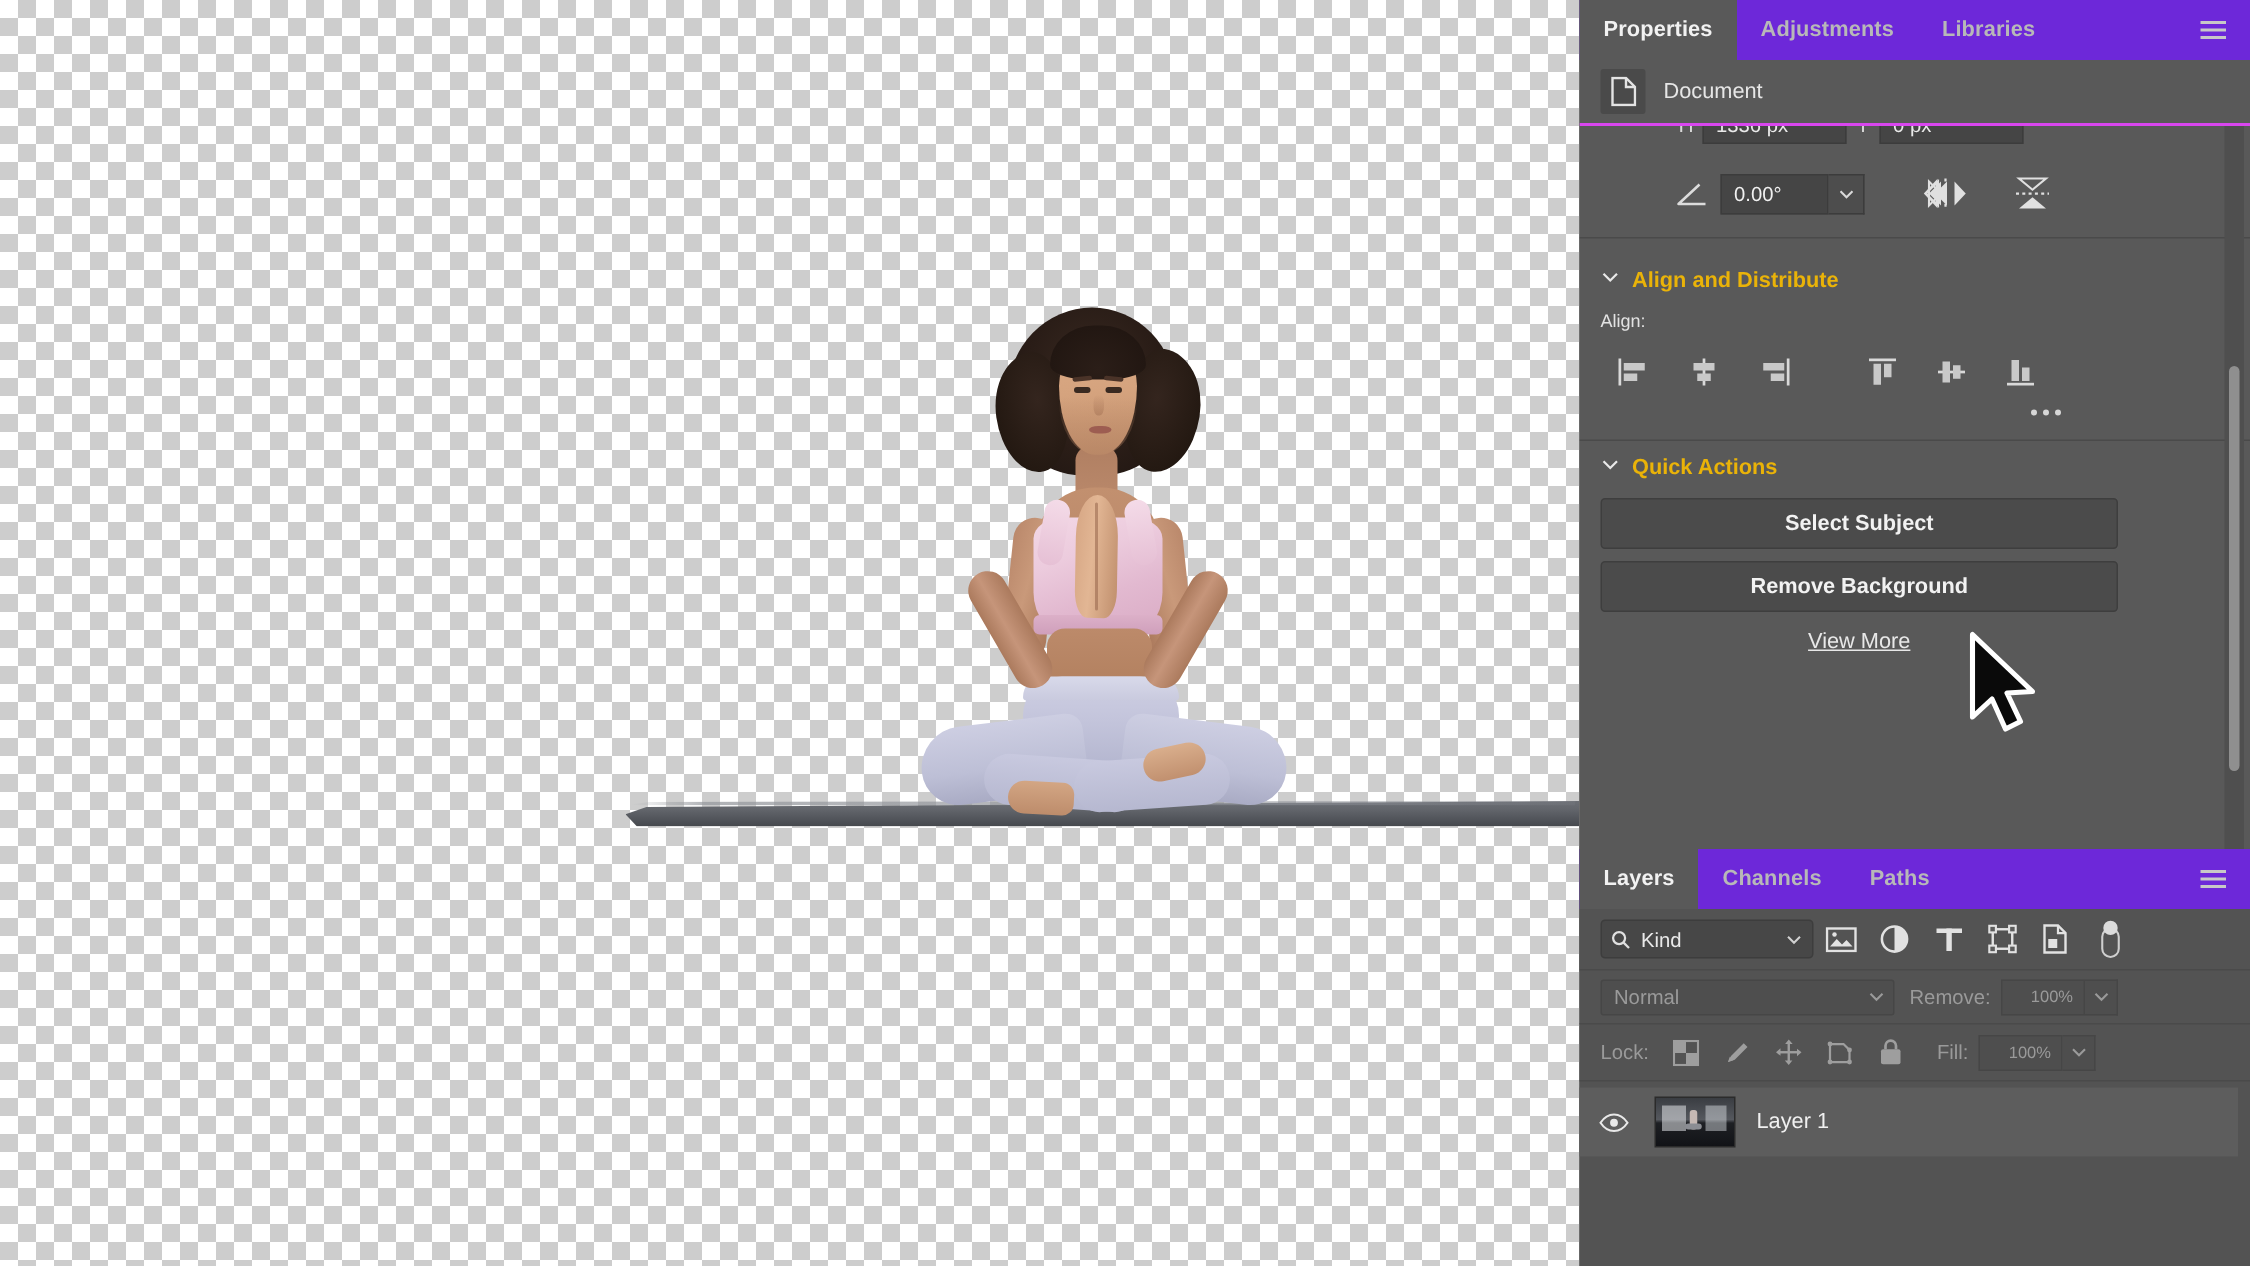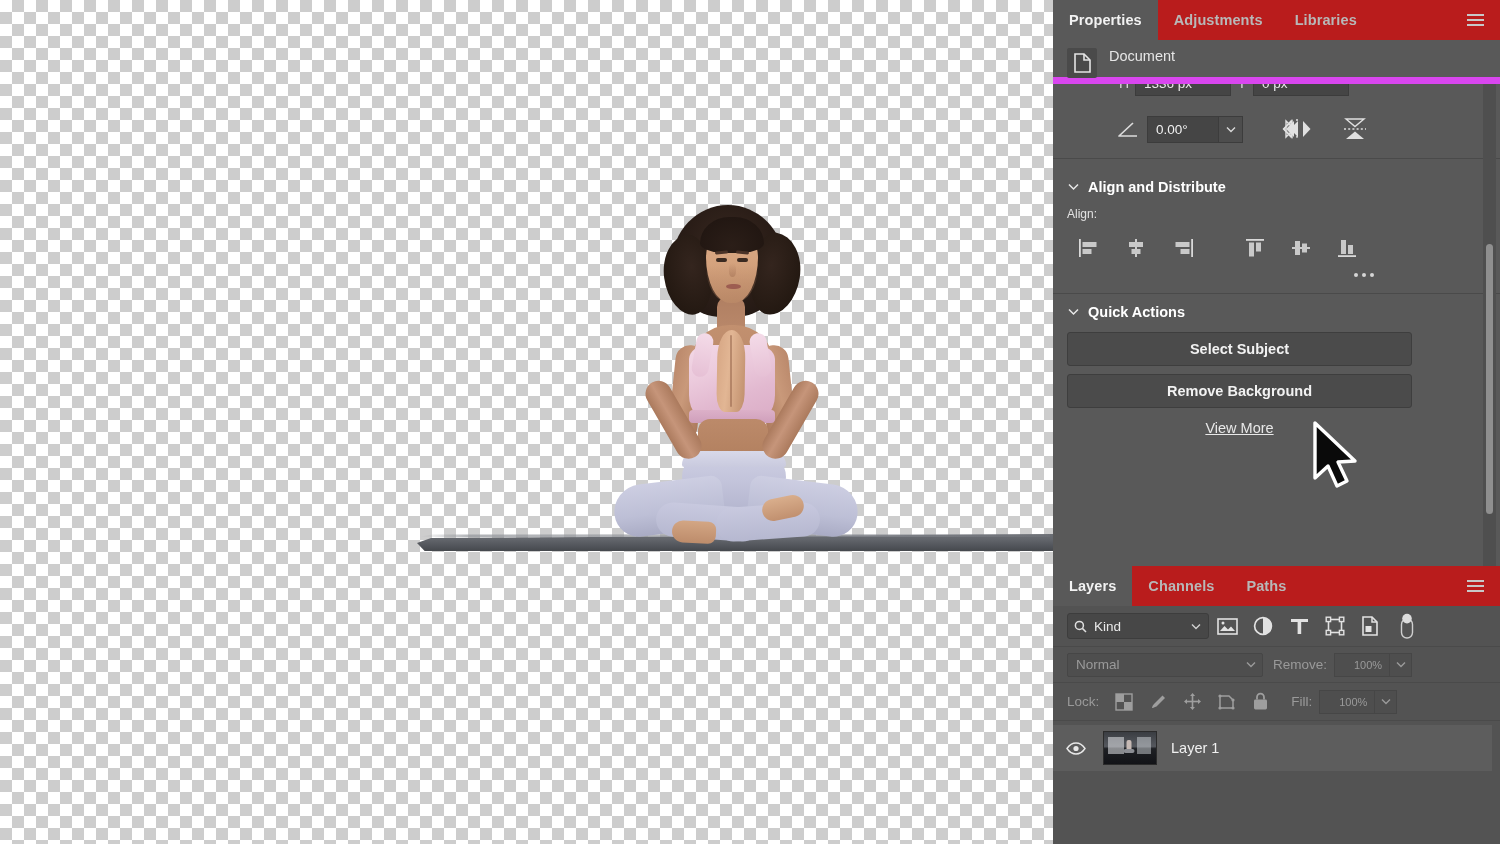--- a/index.html
+++ b/index.html
@@ -147,21 +147,21 @@
   
   #dock {
     position: absolute; right: 0; top: 0; width: 447px; height: 844px;
     background: #535353;
     display: flex; flex-direction: column;
   }
 
   
   .tabbar {
     display: flex; align-items: stretch;
-    background: #b91c1c; height: 40px; position: relative;
+    background: #6d28d9; height: 40px; position: relative;
     flex: 0 0 auto;
   }
   .tab {
     display: flex; align-items: center; padding: 0 16px;
     font-size: 14.5px; color: #b8b8b8; font-weight: bold;
     letter-spacing: .1px; cursor: default; user-select: none;
   }
   .tab.active { background: #595959; color: #f2f2f2; }
   .tabbar .spacer { flex: 1 1 auto; }
   .hamburger {
@@ -169,23 +169,23 @@
     padding: 0 16px; cursor: default;
   }
   .hamburger i { display: block; width: 17px; height: 2px; background: #c8c8c8; }
 
   
   #properties {
     background: #595959; position: relative;
     height: 566px; flex: 0 0 auto; overflow: hidden;
   }
   .docrow {
-    display: flex; align-items: flex-start; gap: 12px;
+    display: flex; align-items: center; gap: 12px;
     padding: 8px 14px; height: 44px;
-    border-bottom: 7px solid #d946ef;
+    border-bottom: 2px solid #d946ef;
   }
   .docicon {
     width: 30px; height: 30px; background: #4a4a4a; border-radius: 2px;
     display: flex; align-items: center; justify-content: center;
   }
   .doclabel { font-size: 14.5px; color: #e6e6e6; }
 
   .prop-scrollarea { position: relative; height: 482px; }
 
   
@@ -213,23 +213,23 @@
     display: flex; align-items: center; justify-content: center;
   }
   .flipbtn { width: 40px; height: 30px; display: flex; align-items: center; justify-content: center; }
   .flipbtn.first { margin-left: 34px; }
   .flipbtn.second { margin-left: 18px; }
 
   .divider { height: 1px; background: #4a4a4a; margin: 6px 0 0 0; }
   .section-gap { height: 10px; }
 
   .sect-head {
-    display: flex; align-items: center; gap: 9px;
+    display: flex; gap: 9px;
     padding: 10px 30px 4px 14px;
-    font-size: 14.5px; font-weight: bold; color: #ffffff;
+    font-size: 14.5px; font-weight: bold; color: #eab308;
   }
   .chev { width: 12px; height: 12px; display:flex; align-items:center; justify-content:center; }
   .sub-label { padding: 8px 14px 2px 14px; font-size: 12px; color: #e2e2e2; }
 
   .align-grid { display: flex; align-items: center; padding: 8px 14px 4px 14px; }
   .align-btn { width: 46px; height: 34px; display: flex; align-items: center; justify-content: center; }
   .align-gap { width: 28px; }
   .more-row { display: flex; justify-content: flex-end; padding: 4px 126px 10px 0; }
   .dots { display: flex; gap: 4px; }
   .dots i { width: 4px; height: 4px; border-radius: 50%; background: #d6d6d6; display: block; }

